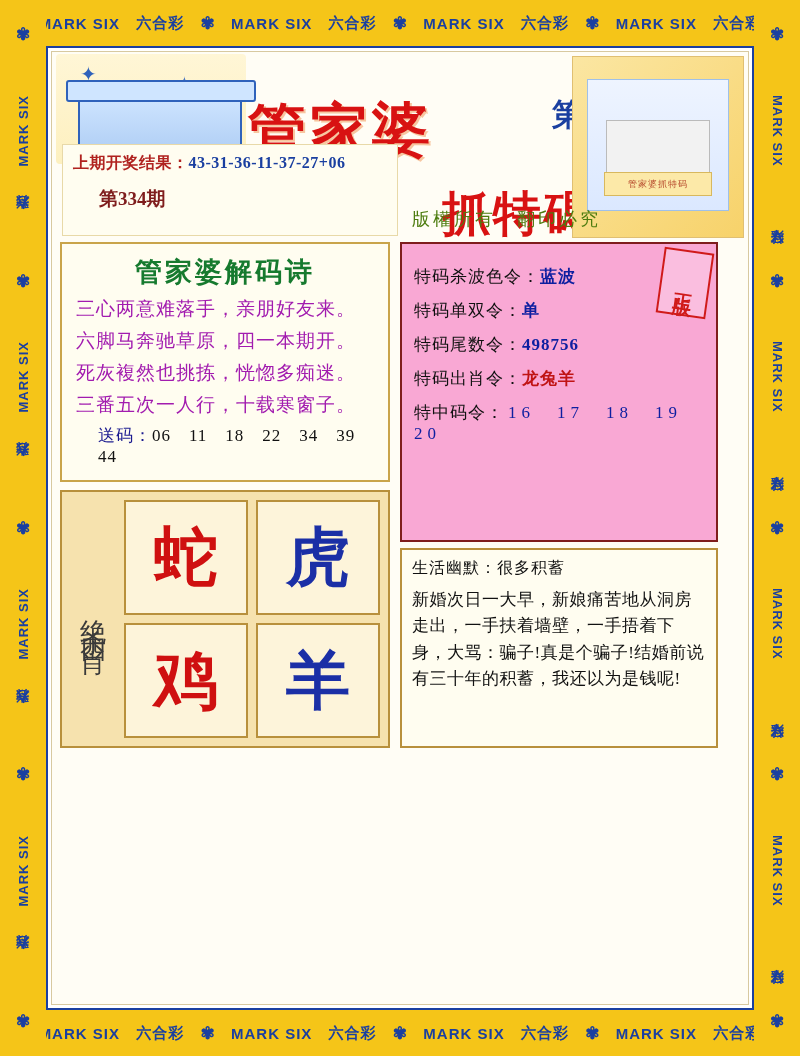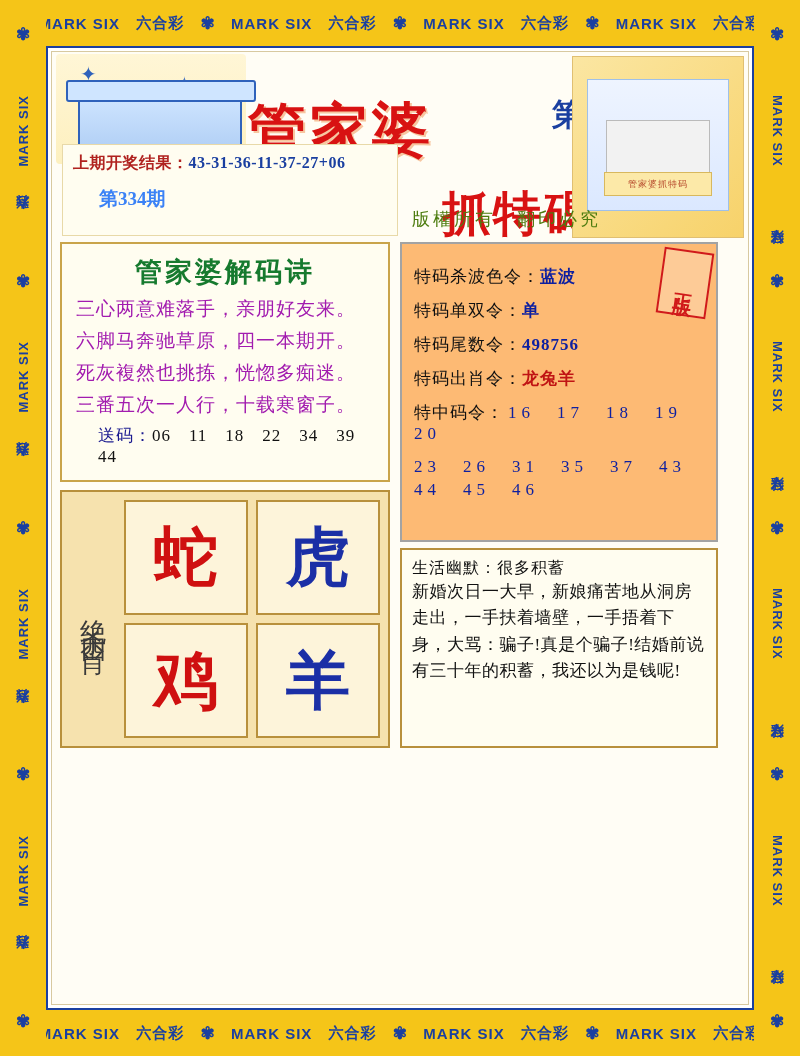--- a/index.html
+++ b/index.html
@@ -104,21 +104,21 @@
     font-size:9px;color:#b5472a;text-align:center;line-height:22px;
     letter-spacing:1px;
   }
   .res-box{
     position:absolute;left:10px;top:92px;width:336px;height:92px;
     background:#fffdf0;border:1px solid #e8d9a8;
     padding:8px 10px;box-sizing:border-box;
   }
   .res-line{font-size:16px;color:#b0221f;font-weight:bold;letter-spacing:0.5px;}
   .res-nums{color:#1a3fa0;}
-  .res-issue{font-size:19px;color:#3b82f6;font-weight:bold;margin-top:12px;margin-left:26px;}
+  .res-issue{font-size:19px;color:#7f1d1d;font-weight:bold;margin-top:12px;margin-left:26px;}
   .copyright{
     position:absolute;left:360px;top:155px;
     font-size:18px;color:#4d7c0f;letter-spacing:3px;
   }
 
   
   .mid{position:relative;padding:0 8px;}
   .poem-box{
     position:absolute;left:8px;top:0;width:330px;height:240px;
     background:#fffdf0;border:2px solid #c9a44a;
@@ -132,21 +132,21 @@
   .poem-line{
     font-size:19px;color:#a21caf;letter-spacing:1px;margin:6px 0 6px 4px;
   }
   .poem-send{
     font-size:17px;color:#1a1a8f;margin-left:26px;letter-spacing:1px;
   }
   .poem-send b{color:#111;font-weight:normal;}
 
   .right-box{
     position:absolute;left:348px;top:0;width:318px;height:300px;
-    background:#fdba74;border:2px solid #a3a3a3;
+    background:#f9a8d4;border:2px solid #7f1d1d;
     box-sizing:border-box;padding:10px 12px;
   }
   .stamp{
     position:absolute;right:6px;top:6px;
     width:46px;height:62px;border:2px solid #d01a1a;
     color:#d01a1a;font-size:19px;font-weight:bold;
     display:flex;align-items:center;justify-content:center;
     transform:rotate(8deg);
     writing-mode:vertical-rl;letter-spacing:4px;
     background:rgba(255,255,255,0.25);
@@ -176,21 +176,21 @@
     font-family:"Liberation Serif", serif;
   }
   .z-red{color:#cf1010;}
   .z-blue{color:#1b2fa6;}
 
   .humor-box{
     position:absolute;left:348px;top:306px;width:318px;height:200px;
     background:#fffdf0;border:2px solid #b8903c;box-sizing:border-box;
     padding:8px 10px;
   }
-  .h-title{font-size:16px;color:#111;letter-spacing:1px;}
+  .h-title{font-size:16px;color:#111;margin-bottom:8px;letter-spacing:1px;}
   .h-body{font-size:17px;color:#111;line-height:1.55;letter-spacing:0.5px;}
 
   
   .bottom{position:absolute;left:8px;right:8px;top:770px;bottom:6px;}
 </style>
 </head>
 <body>
 
 <div class="page">
 
@@ -312,21 +312,20 @@
           </div>
           <div class="r-line">
             <span>特码尾数令：</span><span class="val">498756</span>
           </div>
           <div class="r-line">
             <span>特码出肖令：</span><span class="val-red">龙兔羊</span>
           </div>
           <div class="r-line">
             <span>特中码令：</span><span class="r-nums">16　17　18　19　20</span>
           </div>
-          <div class="r-nums2">23　26　31　35　37　43　44　45　46</div>
         </div>
 
         <div class="zodiac-box">
           <div class="vlabel">绝杀四肖</div>
           <div class="z-grid">
             <div class="z-cell z-red">蛇</div>
             <div class="z-cell z-blue">虎</div>
             <div class="z-cell z-red">鸡</div>
             <div class="z-cell z-blue">羊</div>
           </div>

